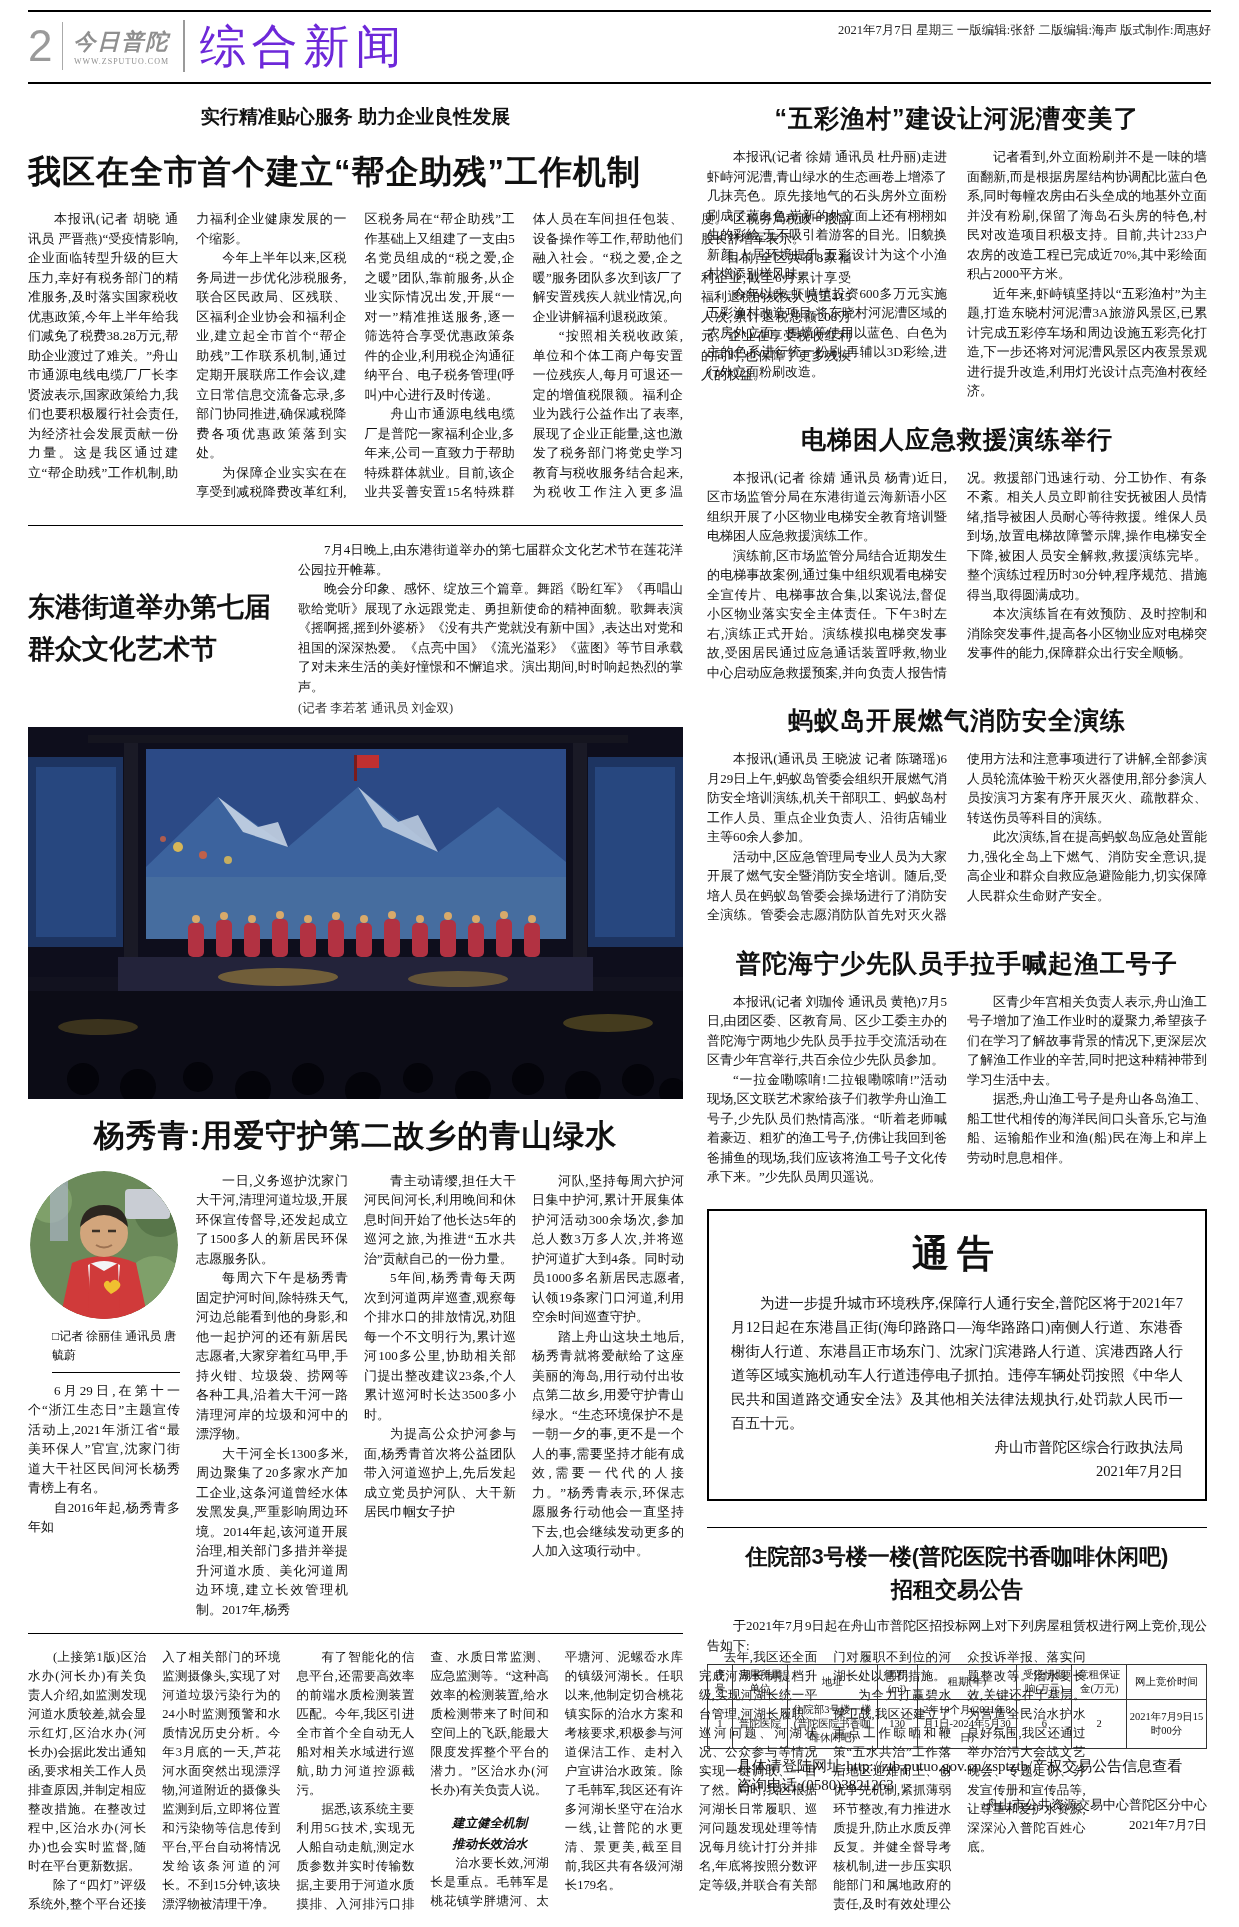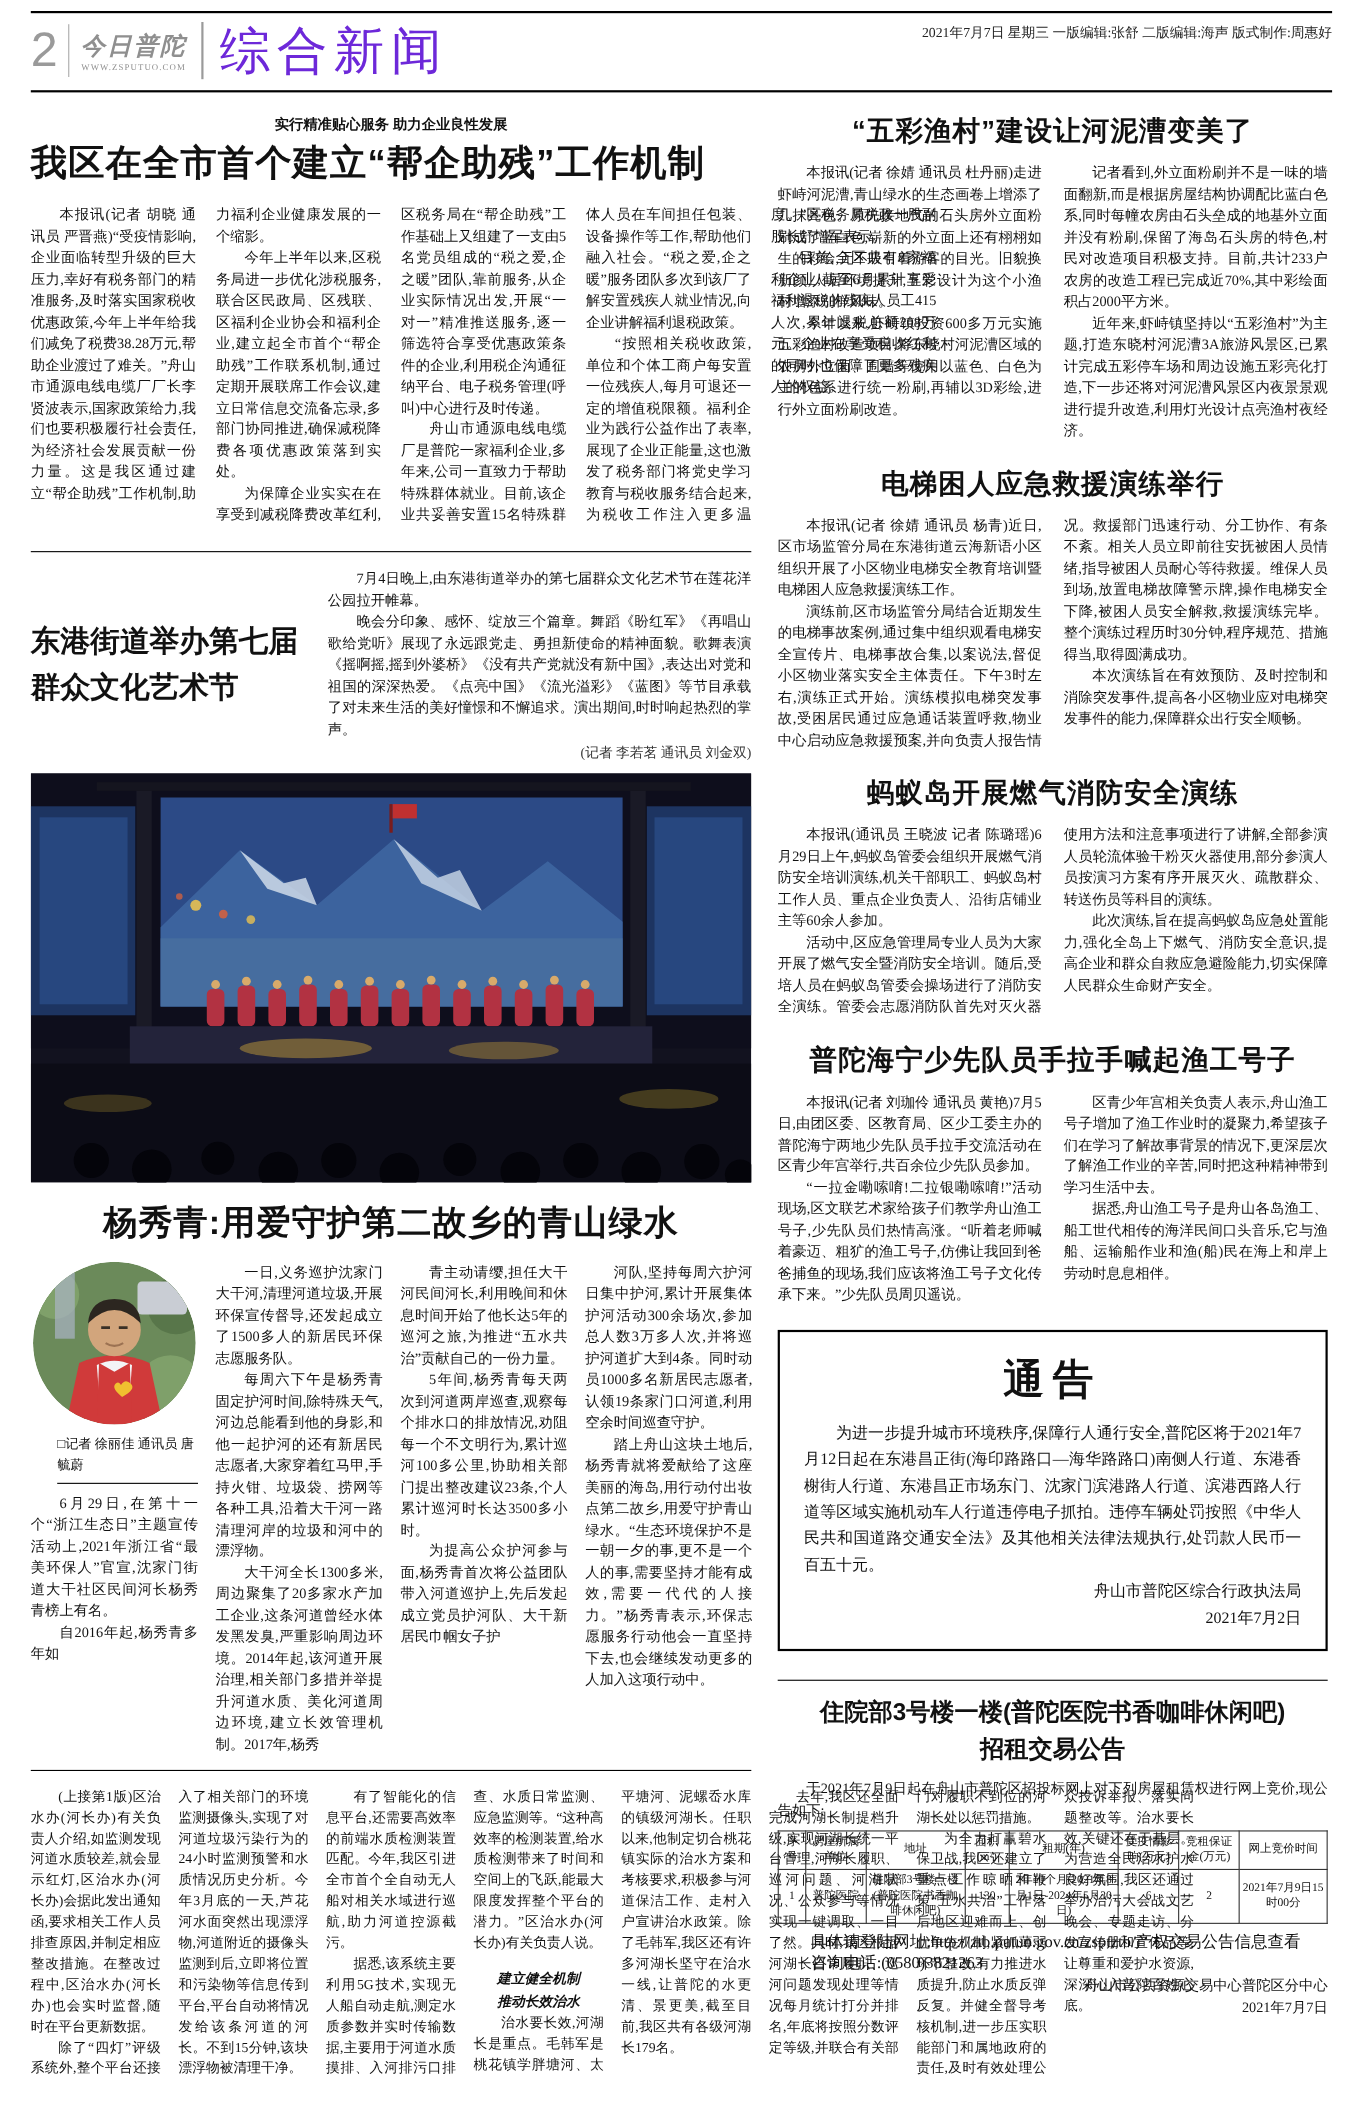--- a/index.html
+++ b/index.html
@@ -26,29 +26,29 @@
   
   .main { display:flex; gap:24px; margin-top:14px; }
   .colL { width:655px; flex:none; }
   .colR { width:500px; flex:none; }
 
   p { text-indent:2em; text-align:justify; }
   .body-sm { font-size:13px; line-height:19.5px; }
   .rule { border:none; border-top:1px solid #000; margin:14px 0; }
 
   
-  .kicker { font-family:"Liberation Sans",sans-serif; text-align:center; font-size:13px; font-weight:700; margin:6px 0 4px; }
+  .kicker { font-family:"Liberation Sans",sans-serif; text-align:center; font-size:19px; font-weight:700; margin:6px 0 20px; }
   .headline-xl { font-family:"Liberation Sans",sans-serif; text-align:left; font-size:33px; font-weight:900; letter-spacing:1px; margin-bottom:14px; }
   .cols4 { column-count:4; column-gap:18px; height:302px; column-fill:auto; }
 
   
   .a2-head { display:flex; gap:20px; margin:10px 0 8px; }
   .a2-title { width:250px; flex:none; font-family:"Liberation Sans",sans-serif; font-size:27px; font-weight:900; line-height:1.55; align-self:center; }
   .a2-intro { flex:1; font-size:13px; line-height:19.5px; }
-  .byline-r { text-align:right; font-size:12.5px; color:#333; margin-top:3px; text-indent:0; }
+  .byline-r { text-align:left; font-size:12.5px; color:#333; margin-top:3px; text-indent:0; }
   .photo { width:655px; height:372px; display:block; }
 
   
   .headline-lg { font-family:"Liberation Sans",sans-serif; text-align:center; font-size:31px; font-weight:900; margin:16px 0 14px; letter-spacing:1px; }
   .a3-body { display:flex; gap:16px; }
   .a3-col { width:152px; flex:none; font-size:13px; line-height:19.5px; }
   .portrait-wrap { text-align:center; }
   .portrait { width:148px; height:148px; border-radius:50%; display:block; margin:0 auto 8px; }
   .photo-byline { font-size:12px; border-bottom:1px solid #000; padding-bottom:6px; margin-bottom:8px; text-indent:0; text-align:left;margin-left:24px; }
 

